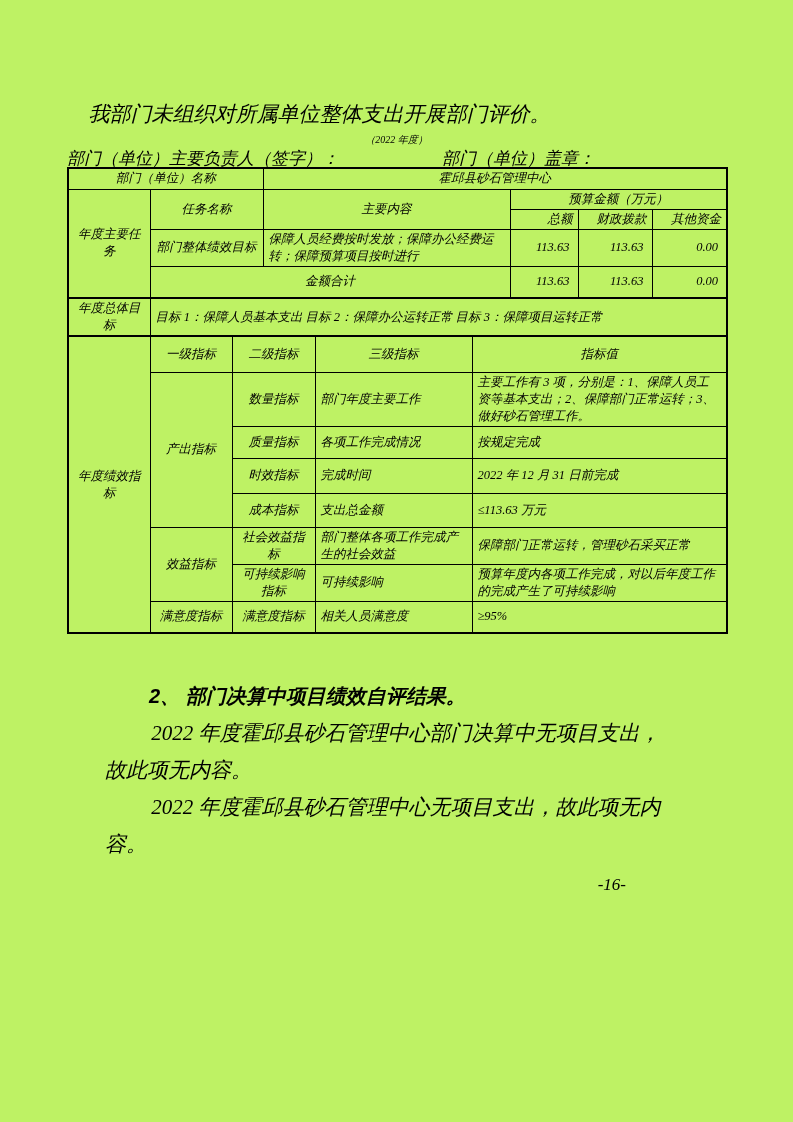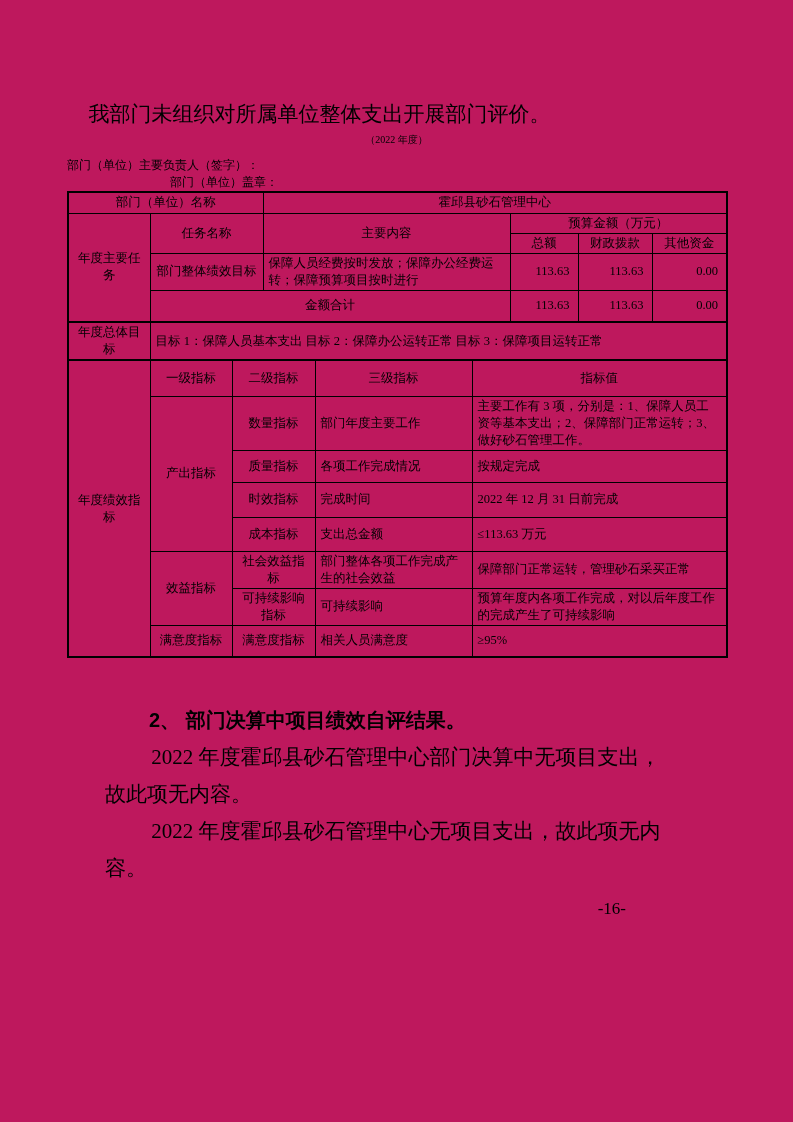--- a/index.html
+++ b/index.html
@@ -1,24 +1,25 @@
 <!DOCTYPE html>
 <html><head>
 <meta charset="utf-8">
 <style>
   * { box-sizing: border-box; margin: 0; padding: 0; }
   html,body { background:#ffffff; }
   .page {
     position: relative;
     width: 793px; height: 1122px;
     margin: 0 auto;
-    background: #be185d;
+    background: #bef264;
     color: #000000;
     font-family: "Liberation Serif", "DejaVu Serif", serif;
     overflow: hidden;
+    font-style: italic;
   }
   .content { padding: 0 67px; }
 
   .intro {
     margin: 100px 38px 0 38px;
     font-size: 21px;
     line-height: 29px;
     text-indent: 2.4em;
   }
   .title {
@@ -30,25 +31,24 @@
     line-height: 33px;
     letter-spacing: 1px;
   }
   .subtitle {
     margin-top: 2px;
     text-align: center;
     font-size: 10px;
     line-height: 17px;
   }
   .sign-line {
-    margin-top: 9px;
-    font-size: 12px;
+    margin-top: 2px;
+    font-size: 17px;
     line-height: 17px;
     display: flex;
-    flex-direction: column;
   }
   .sign-right { margin-left: 103px; }
 
   table.t {
     border-collapse: collapse;
     width: 659px;
     table-layout: fixed;
     border: 2px solid #000;
   }
   table.t + table.t { margin-top: -2px; }
@@ -58,21 +58,21 @@
     line-height: 17px;
     padding: 1px 5px;
     vertical-align: middle;
     word-break: break-all;
   }
   .c { text-align: center; }
   .num { text-align: right; padding-right: 8px !important; }
 
   tr.rh-a > td { height: 21px; }
   tr.rh-b > td { height: 19px; }
-  tr.rh-c > td { height: 15px; }
+  tr.rh-c > td { height: 15px; text-align: right; }
   tr.rh-d > td { height: 36px; }
   tr.rh-e > td { height: 32px; }
   tr.rh-goal > td { height: 29px; }
   tr.rh-ih > td { height: 36px; }
   tr.rh-q > td { height: 53px; }
   tr.rh-r1 > td { height: 32px; }
   tr.rh-r2 > td { height: 35px; }
   tr.rh-r3 > td { height: 34px; }
   tr.rh-r4 > td { height: 36px; }
   tr.rh-r5 > td { height: 35px; }

